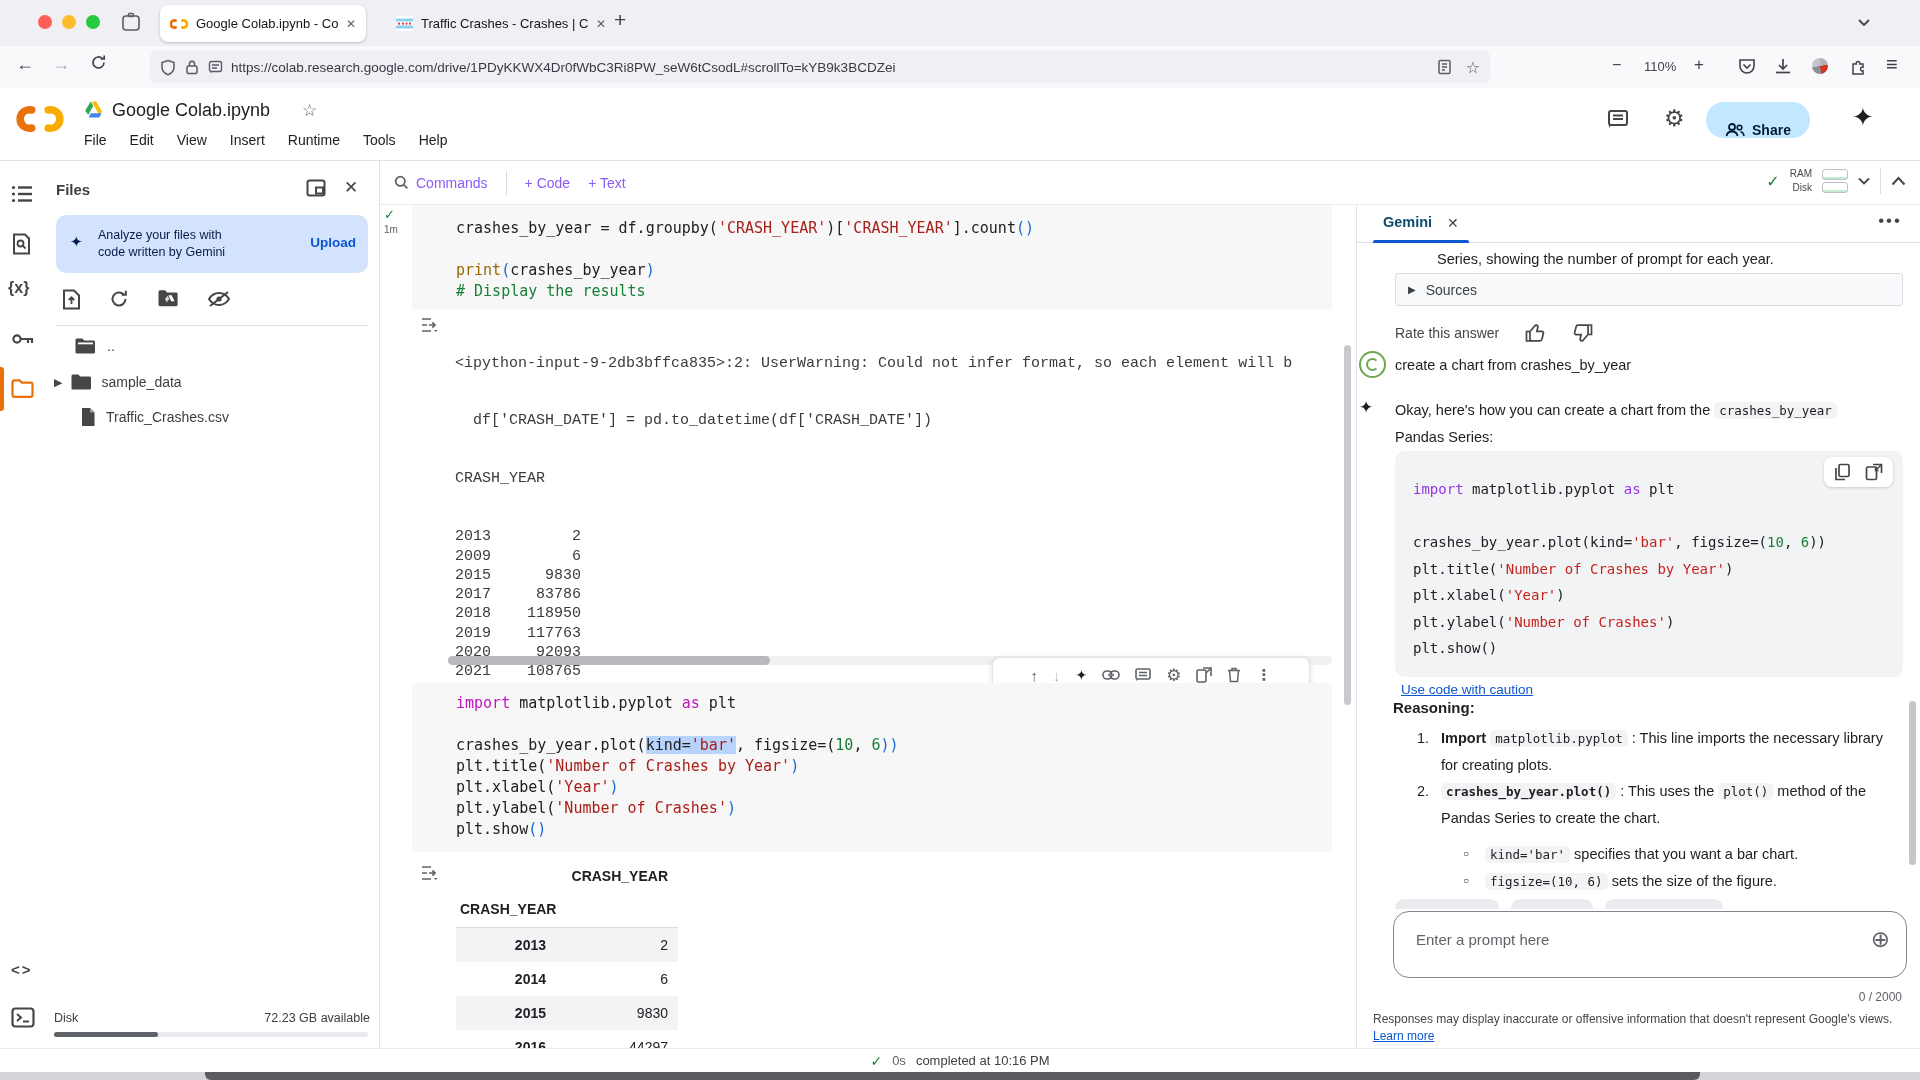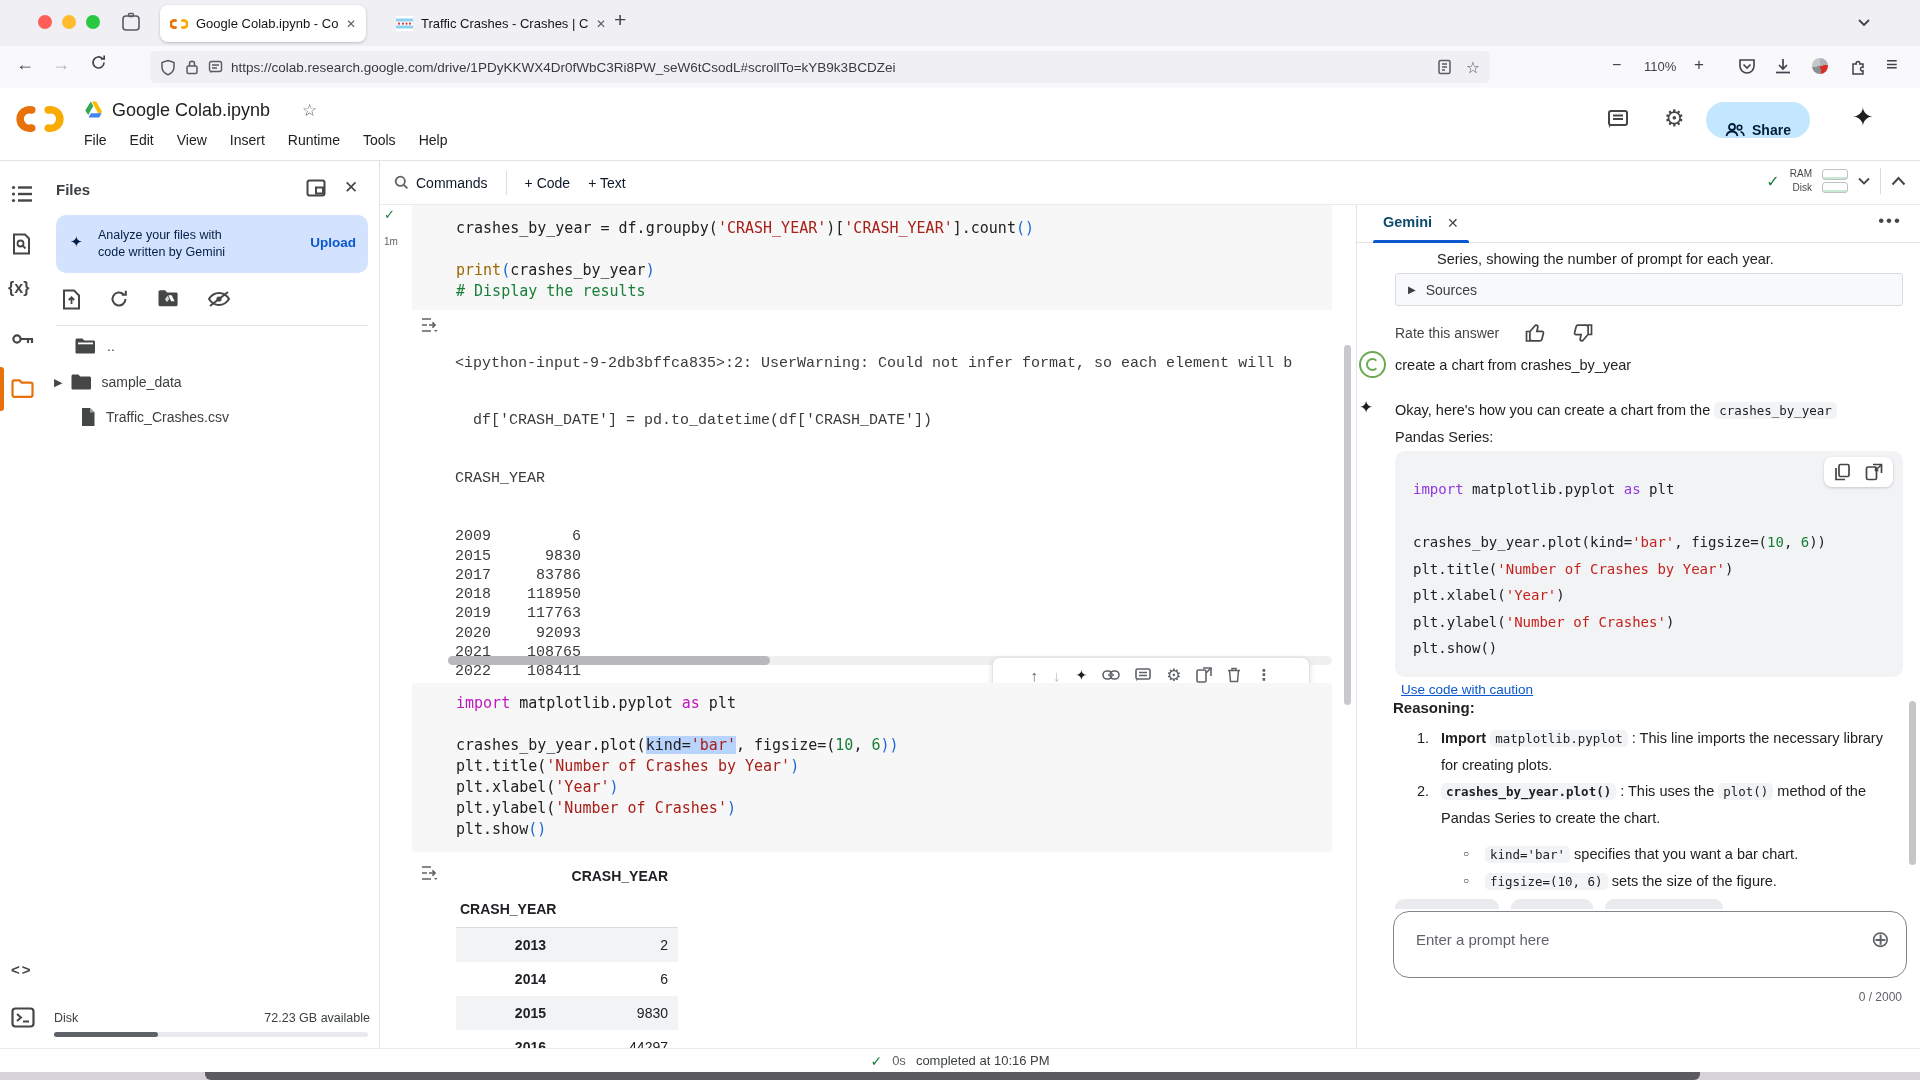--- a/index.html
+++ b/index.html
@@ -36,21 +36,21 @@
   .bannertxt{position:absolute;left:42px;top:12px;font-size:12.5px;line-height:17px;color:#041e49}
   .upload{position:absolute;right:12px;top:20px;font-size:13.5px;font-weight:bold;color:#0b57d0;cursor:pointer}
   .ficorow{position:absolute;left:18px;top:128px;display:flex;gap:28px}
   .fdivider{position:absolute;left:12px;top:164px;width:312px;border-top:1px solid #e2e2e6}
   .treelabel{font-size:14px;color:#3c4043}
   .diskrow{position:absolute;left:10px;top:850px;width:316px;font-size:12.5px;color:#3c4043}
   .diskbar{position:absolute;left:10px;top:871px;width:314px;height:5px;border-radius:3px;background:#e8eaed}
   .diskfill{width:104px;height:5px;border-radius:3px;background:#5f6368}
   
   .topbar{position:absolute;left:380px;top:0;width:1540px;height:44px;border-bottom:1px solid #ebebee;box-sizing:border-box}
-  .tbleft{position:absolute;left:14px;top:0;height:43px;display:flex;align-items:center;gap:18px;font-size:14px;color:#0f172a}
+  .tbleft{position:absolute;left:14px;top:0;height:43px;display:flex;align-items:center;gap:18px;font-size:14px;color:#8b5cf6}
   .notebook{position:absolute;left:380px;top:44px;width:976px;height:844px;overflow:hidden}
   .mono{font-family:Liberation Mono, monospace}
   .editor{position:absolute;left:32px;width:920px;background:#f7f7f7;border-radius:2px;box-sizing:border-box;padding:6px 0 8px 44px}
   .cl{font-size:15px;line-height:21px;white-space:pre;font-family:"DejaVu Sans Mono","Liberation Mono",monospace;color:#212121}
   .tk-p{color:#212121}.tk-kw{color:#bf17bf}.tk-str{color:#a8201a}.tk-num{color:#1a7f37}
   .tk-com{color:#188038}.tk-fn{color:#9a6700}.tk-blue{color:#1967d2}
   .tk-sel{background:#b8d3fc}.tk-selstr{background:#b8d3fc;color:#a8201a}
   .tk-b{font-weight:bold}
   .tk-code{font-family:"DejaVu Sans Mono","Liberation Mono",monospace;font-size:.86em;background:#f1f3f4;border-radius:5px;padding:1px 5px;color:#202124}
   .tk-codeb{font-family:"DejaVu Sans Mono","Liberation Mono",monospace;font-size:.86em;background:#f1f3f4;border-radius:5px;padding:1px 5px;color:#202124;font-weight:bold}
@@ -422,21 +422,21 @@
         <svg width="15" height="10" viewBox="0 0 15 10">
             <path d="M1.5 8.5L7.5 2l6 6.5" fill="none" stroke="#444746" stroke-width="2"></path>
           </svg>
       </div>
     </div>
 
     <div class="notebook">
 
       <div class="gutter" style="left:4px;top:0">
         <span style="color:#188038;font-size:13px">✓</span>
-        <div style="font-size:10px;margin-top:13px">1m</div>
+        <div style="font-size:10px;margin-top:1px">1m</div>
       </div>
       <span class="gutter mono" style="left:30px;top:8px;font-size:13px">[9]</span>
       <div class="editor" style="top:0">
         <div class="sliver"></div>
         <div>
             <div class="cl"><span class="tk-p">crashes_by_year = df.groupby(</span><span class="tk-str">'CRASH_YEAR'</span><span class="tk-p">)[</span><span class="tk-str">'CRASH_YEAR'</span><span class="tk-p">].count</span><span class="tk-blue">()</span></div>
             <div class="cl">&nbsp;</div>
             <div class="cl"><span class="tk-fn">print</span><span class="tk-blue">(</span><span class="tk-p">crashes_by_year</span><span class="tk-blue">)</span></div>
             <div class="cl"><span class="tk-com"># Display the results</span></div>
           </div>
@@ -445,21 +445,21 @@
         <svg width="18" height="16" viewBox="0 0 18 16">
             <path d="M2 2h9M2 8h5M2 14h9" stroke="#616161" stroke-width="1.6"></path>
             <path d="M9 8h6m-2.6-2.6L15 8l-2.6 2.6" fill="none" stroke="#616161" stroke-width="1.6"></path>
             <path d="M14 13l1.8 2 1.8-2z" fill="#616161"></path>
           </svg>
       </span>
       <div class="abs mono outtxt" style="left:75px;top:110px">
         <div>&lt;ipython-input-9-2db3bffca835&gt;:2: UserWarning: Could not infer format, so each element will b</div>
         <div>  df['CRASH_DATE'] = pd.to_datetime(df['CRASH_DATE'])</div>
         <div>CRASH_YEAR</div>
-        <div><div>2009         6</div><div>2015      9830</div><div>2017     83786</div><div>2018    118950</div><div>2019    117763</div><div>2020     92093</div><div>2021    108765</div><div>2022    108411</div><div>2023    110748</div><div>2024    112033</div><div>2025     17968</div></div>
+        <div><div>2013         2</div><div>2009         6</div><div>2015      9830</div><div>2017     83786</div><div>2018    118950</div><div>2019    117763</div><div>2020     92093</div><div>2021    108765</div><div>2022    108411</div><div>2023    110748</div><div>2024    112033</div><div>2025     17968</div></div>
         <div>Name: CRASH_YEAR, dtype: int64</div>
       </div>
       <div class="hscroll">
           <div class="hthumb"></div>
         </div>
       <div class="vscroll"></div>
 
       <div class="celltools">
         <span style="font-size:15px">↑</span>
         <span style="font-size:15px;color:#b8bcc1">↓</span>
@@ -608,20 +608,24 @@
           </div>
         </div>
       <span class="chip-sliver" style="left:38px;width:104px"></span>
       <span class="chip-sliver" style="left:154px;width:82px"></span>
       <span class="chip-sliver" style="left:248px;width:118px"></span>
       <div class="promptbox">
         <input type="text" placeholder="Enter a prompt here" style="">
         <span class="abs" style="right:16px;top:14px;font-size:23px;color:#5f6368">⊕</span>
       </div>
       <span class="counter">0 / 2000</span>
+      <div class="disclaimer">
+        <span>Responses may display inaccurate or offensive information that doesn't represent Google's views.</span>
+        <div><span class="learnmore">Learn more</span></div>
+      </div>
       <div class="gscroll"></div>
     </div>
   </div>
 
   <div class="statusbar">
     <span style="color:#188038;font-size:14px">✓</span>
     <span style="color:#5f6368">0s</span>
     <span>completed at 10:16 PM</span>
   </div>
   <div class="bottomstrip">

